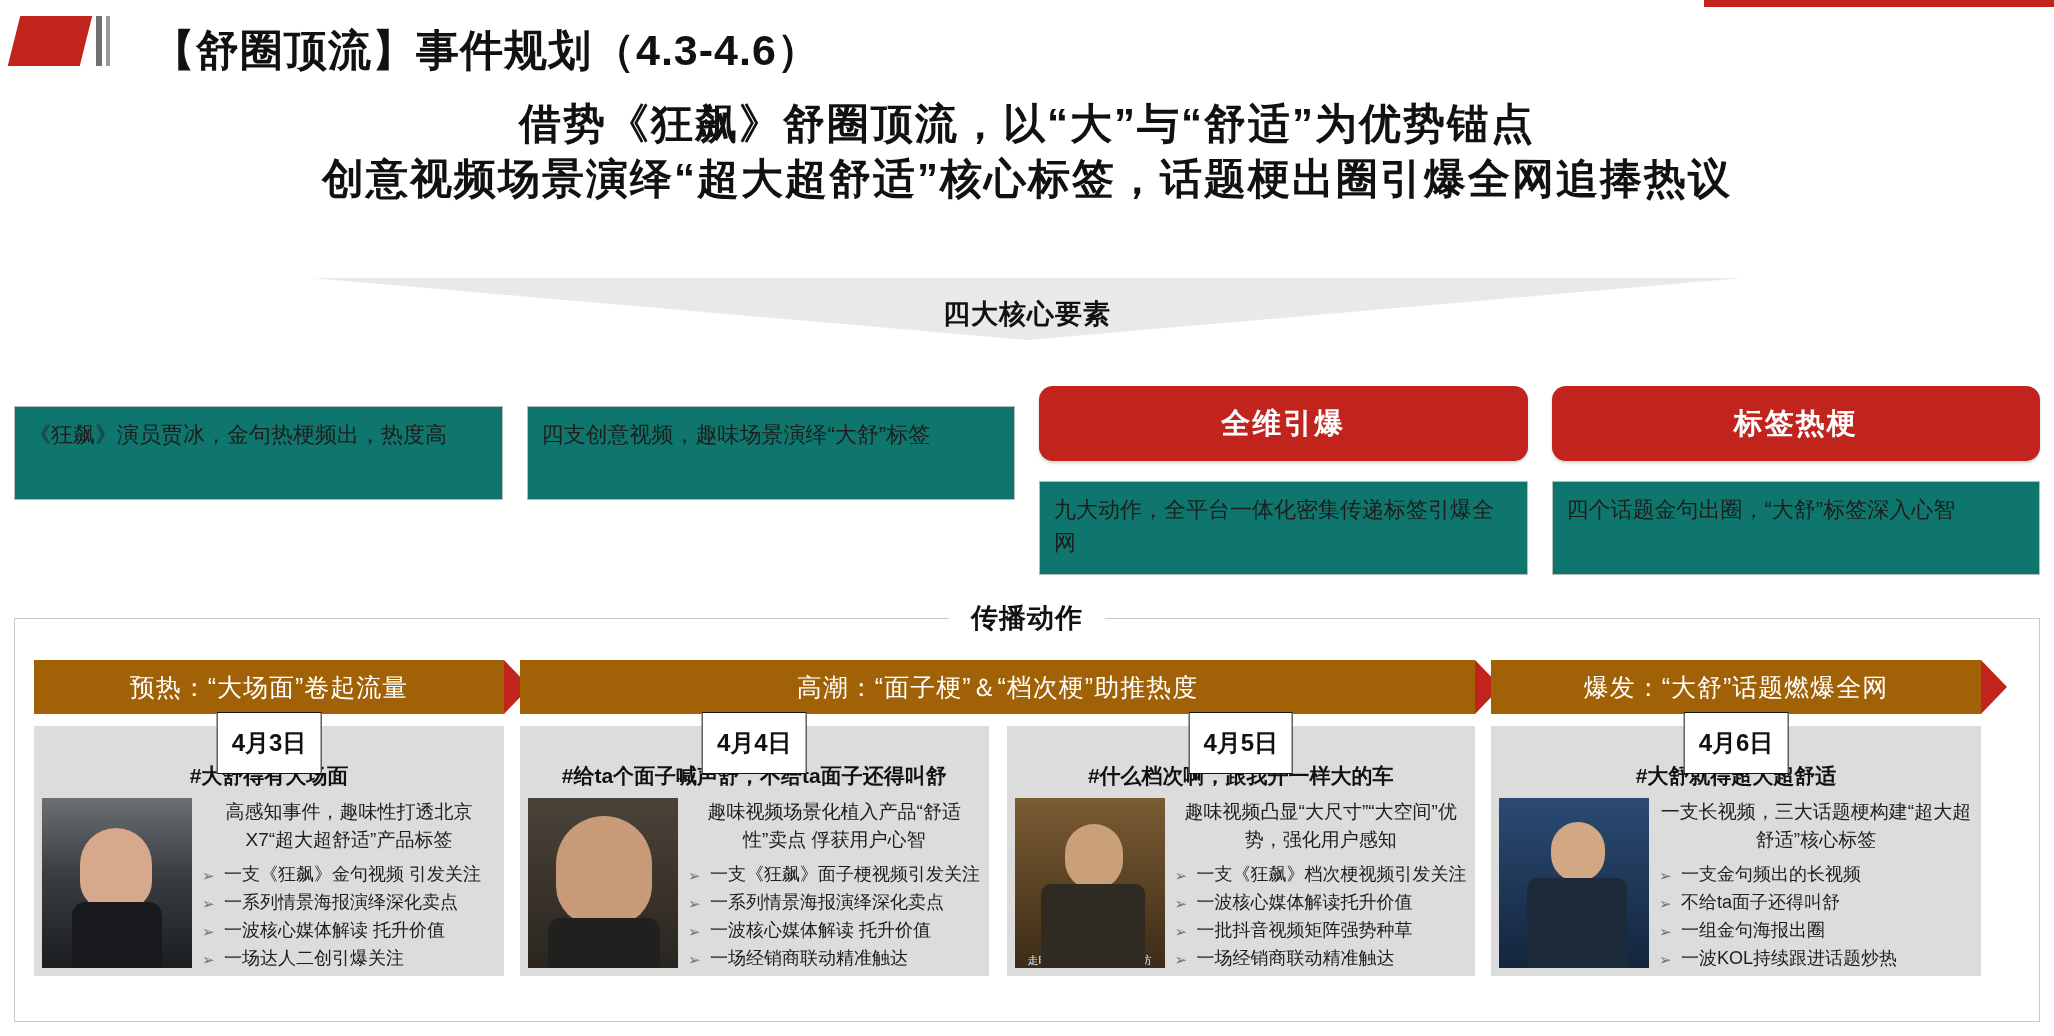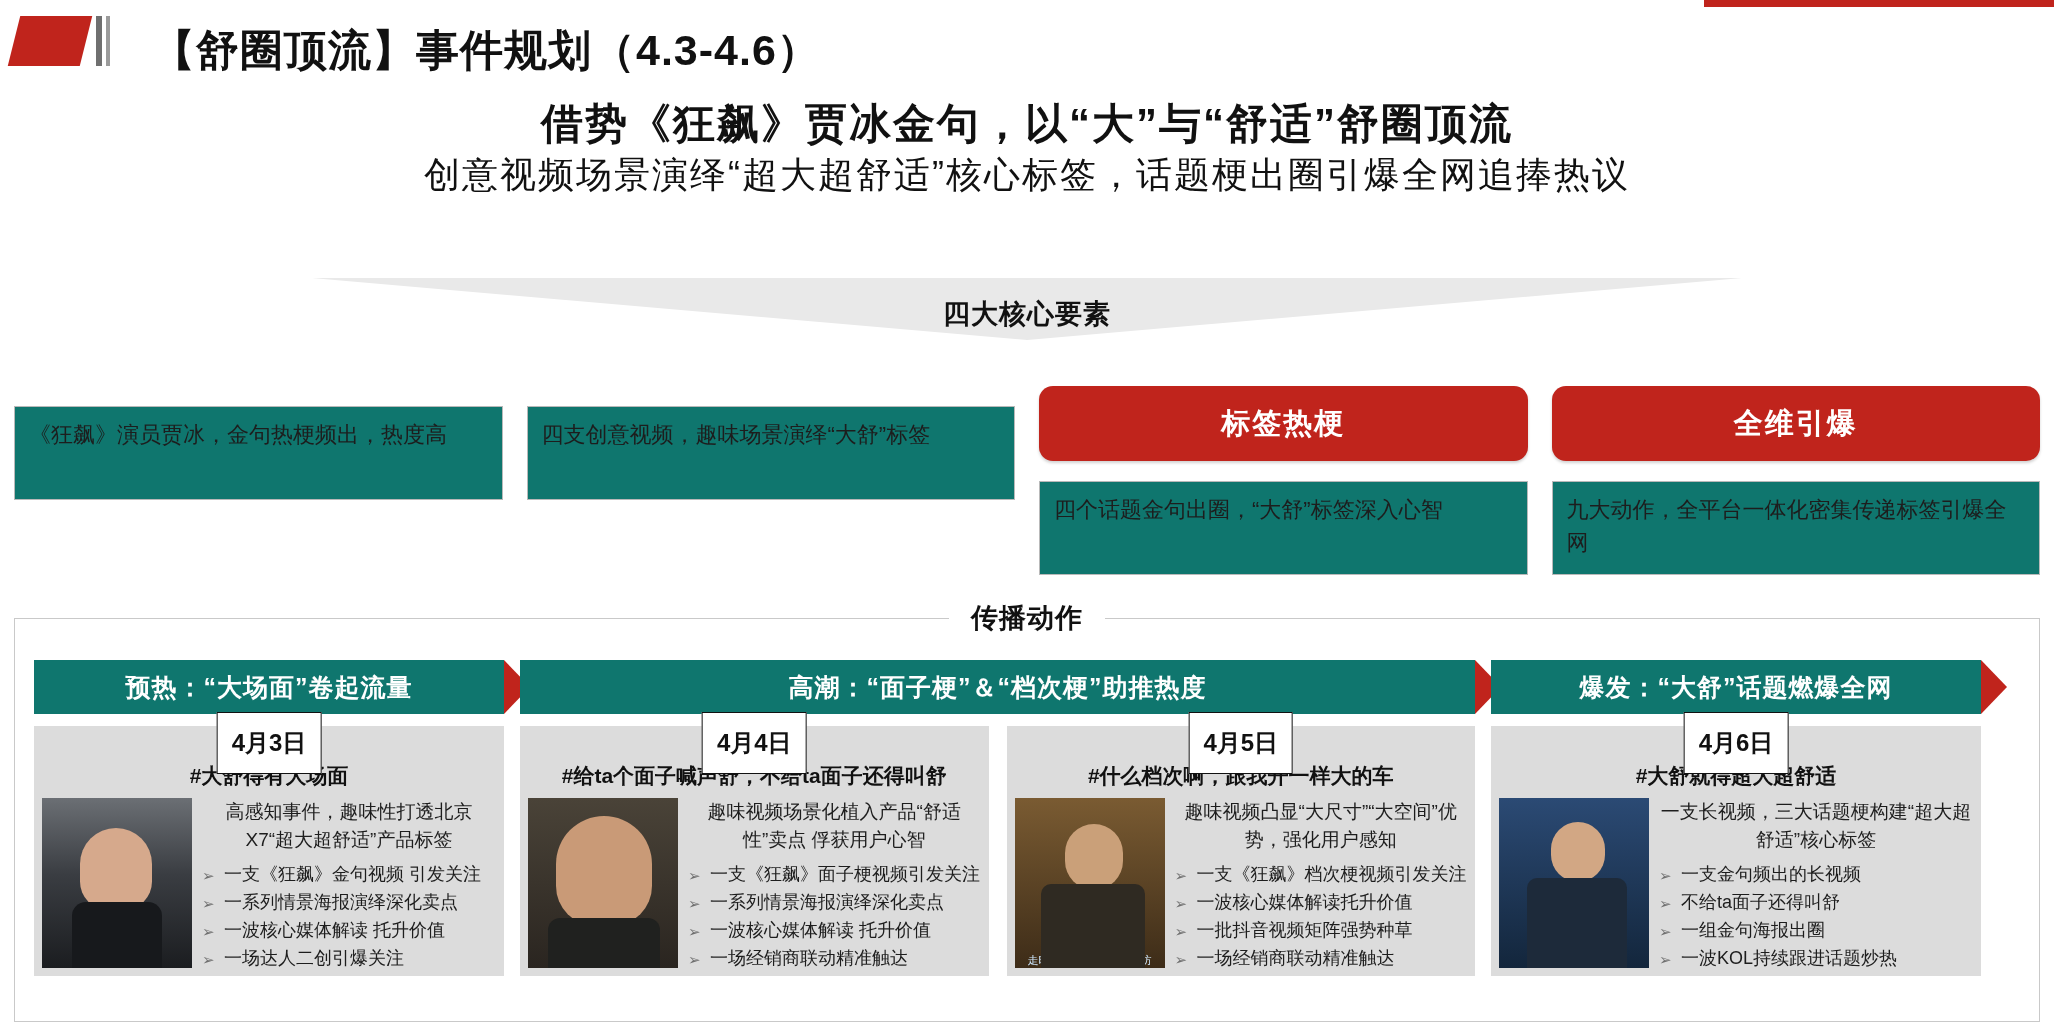--- a/index.html
+++ b/index.html
@@ -37,21 +37,21 @@
     white-space:nowrap;
   }
   
   .headline{
     position:absolute;left:0;top:96px;width:100%;text-align:center;
   }
   .headline .l1{
     font-size:42px;font-weight:bold;color:#111;line-height:1.32;letter-spacing:2px;
   }
   .headline .l2{
-    font-size:36px;font-weight:normal;color:#111;line-height:1.32;letter-spacing:2px;
+    font-size:42px;font-weight:bold;color:#111;line-height:1.32;letter-spacing:2px;
   }
   
   .chevron{
     position:absolute;left:50%;transform:translateX(-50%);
     top:278px;width:1430px;height:62px;
     background:#e9e9e9;
     clip-path:polygon(0 0,100% 0,50% 100%);
   }
   .chevron-label{
     position:absolute;left:50%;transform:translateX(-50%);
@@ -87,23 +87,23 @@
   }
   .phases{
     position:absolute;left:34px;top:660px;width:1990px;height:345px;
     display:flex;gap:16px;
   }
   .phase{position:relative;}
   .p1{width:470px;}
   .p2{width:955px;}
   .p3{width:490px;}
   .arrow{
-    height:54px;background:#0f766e;color:#fff;
+    height:54px;background:#a16207;color:#fff;
     display:flex;align-items:center;justify-content:center;
-    font-size:25px;font-weight:bold;letter-spacing:1px;
+    font-size:25px;font-weight:normal;letter-spacing:1px;
     position:relative;
     text-align:center;
   }
   .arrow:after{
     content:"";position:absolute;right:-26px;top:0;
     width:0;height:0;border-top:27px solid transparent;
     border-bottom:27px solid transparent;border-left:26px solid #c0241c;
   }
   .panel-row{display:flex;gap:18px;margin-top:12px;}
   .panel{
@@ -187,45 +187,45 @@
 <div class="header">
   <div class="logo-mark">
     <div class="logo-para"></div>
     <div class="logo-bar1"></div>
     <div class="logo-bar2"></div>
   </div>
   <div class="header-title">【舒圈顶流】事件规划（4.3-4.6）</div>
 </div>
 
 <div class="headline">
-  <div class="l1">借势《狂飙》贾冰金句，以“大”与“舒适”舒圈顶流</div>
+  <div class="l1">借势《狂飙》舒圈顶流，以“大”与“舒适”为优势锚点</div>
   <div class="l2">创意视频场景演绎“超大超舒适”核心标签，话题梗出圈引爆全网追捧热议</div>
 </div>
 
 <div class="chevron"></div>
 <div class="chevron-label">四大核心要素</div>
 
 <div class="cards">
 
   <div class="card">
     <div class="card-body">《狂飙》演员贾冰，金句热梗频出，热度高</div>
   </div>
 
   <div class="card">
     <div class="card-body">四支创意视频，趣味场景演绎“大舒”标签</div>
+  </div>
+
+  <div class="card">
+    <div class="card-head">全维引爆</div>
+    <div class="card-body">九大动作，全平台一体化密集传递标签引爆全网</div>
   </div>
 
   <div class="card">
     <div class="card-head">标签热梗</div>
     <div class="card-body">四个话题金句出圈，“大舒”标签深入心智</div>
-  </div>
-
-  <div class="card">
-    <div class="card-head">全维引爆</div>
-    <div class="card-body">九大动作，全平台一体化密集传递标签引爆全网</div>
   </div>
 
 </div>
 
 <div class="sec-wrap"></div>
 <div class="sec-title">传播动作</div>
 
 <div class="phases">
 
   <div class="phase p1">

